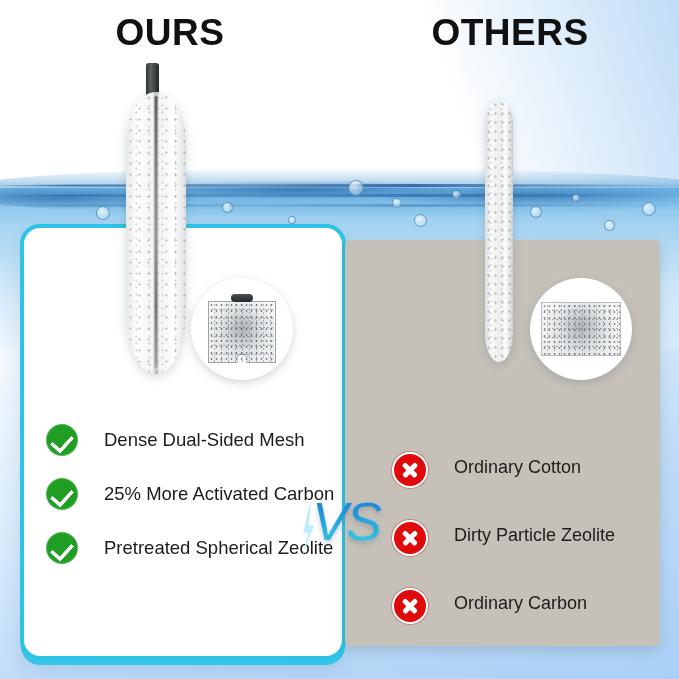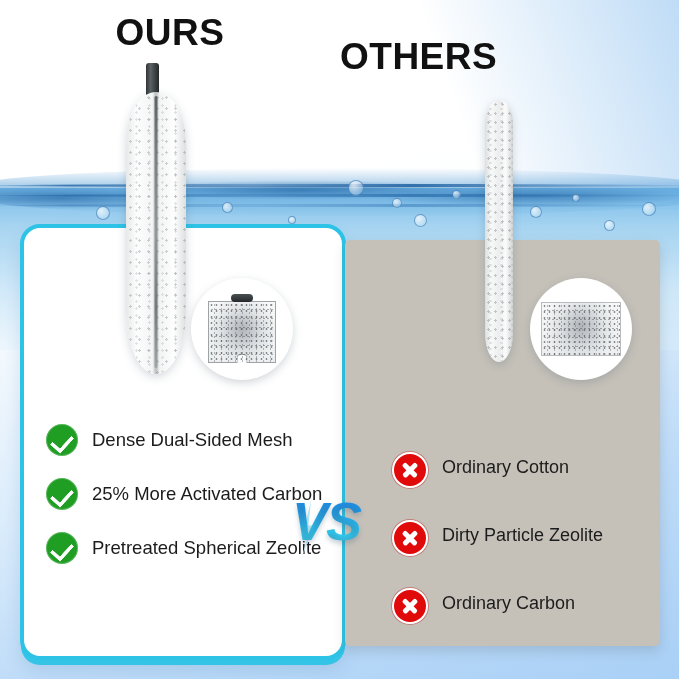--- a/index.html
+++ b/index.html
@@ -83,21 +83,21 @@
   .col-title {
     position: absolute;
     font-weight: bold;
     color: #111111;
     font-size: 37px;
     letter-spacing: .5px;
     line-height: 1;
     white-space: nowrap;
   }
   .col-title.ours   { left: 0; top: 14px; width: 340px; text-align: center; }
-  .col-title.others { left: 340px; top: 14px; width: 340px; text-align: left; margin-top: 24px; }
+  .col-title.others { left: 340px; top: 14px; width: 340px; text-align: center; }
 
   
   .cart-ours {
     position: absolute;
     left: 126px; top: 92px;
     width: 60px; height: 282px;
     border-radius: 50% / 18% 18% 22% 22%;
     background:
       linear-gradient(90deg,#e7e8e9 0%, #fdfdfd 18%, #f3f4f4 44%, #b9bcbd 50%, #f2f3f3 56%, #fefefe 80%, #dddfe0 100%);
     box-shadow: 0 3px 10px rgba(60,80,100,.22);
@@ -233,21 +233,21 @@
     position: absolute;
     display: flex;
     flex-direction: column;
   }
   .feature-list.ours   { left: 46px; top: 424px; width: 290px; gap: 22px; }
   .feature-list.others { left: 392px; top: 424px; width: 275px; gap: 32px; margin-top: 28px; }
 
   .feature-row {
     display: flex;
     align-items: flex-start;
-    gap: 14px;
+    gap: 26px;
   }
   .feature-text {
     font-size: 18.5px;
     color: #1c1c1c;
     line-height: 1.28;
     padding-top: 4px;
   }
   .feature-list.others .feature-text { font-size: 18px; }
 
   .icon-check, .icon-cross {
@@ -282,24 +282,24 @@
     width: 18px; height: 4.5px;
     background: #ffffff;
     border-radius: 2px;
   }
   .icon-cross::before { transform: translate(-50%,-50%) rotate(45deg); }
   .icon-cross::after  { transform: translate(-50%,-50%) rotate(-45deg); }
 
   
   .vs-badge {
     position: absolute;
-    left: 283px; top: 487px;
+    left: 303px; top: 487px;
     width: 86px; height: 68px;
     font-style: italic;
-    font-weight: bold;
+    font-weight: normal;
     font-size: 54px;
     line-height: 68px;
     letter-spacing: -2px;
     text-align: center;
     background: linear-gradient(180deg,#1f6fe0 0%, #1f9fe8 38%, #2ecbf2 68%, #45d8f6 100%);
     -webkit-background-clip: text;
     background-clip: text;
     color: transparent;
     text-shadow: 0 3px 5px rgba(60,90,120,.28);
   }

